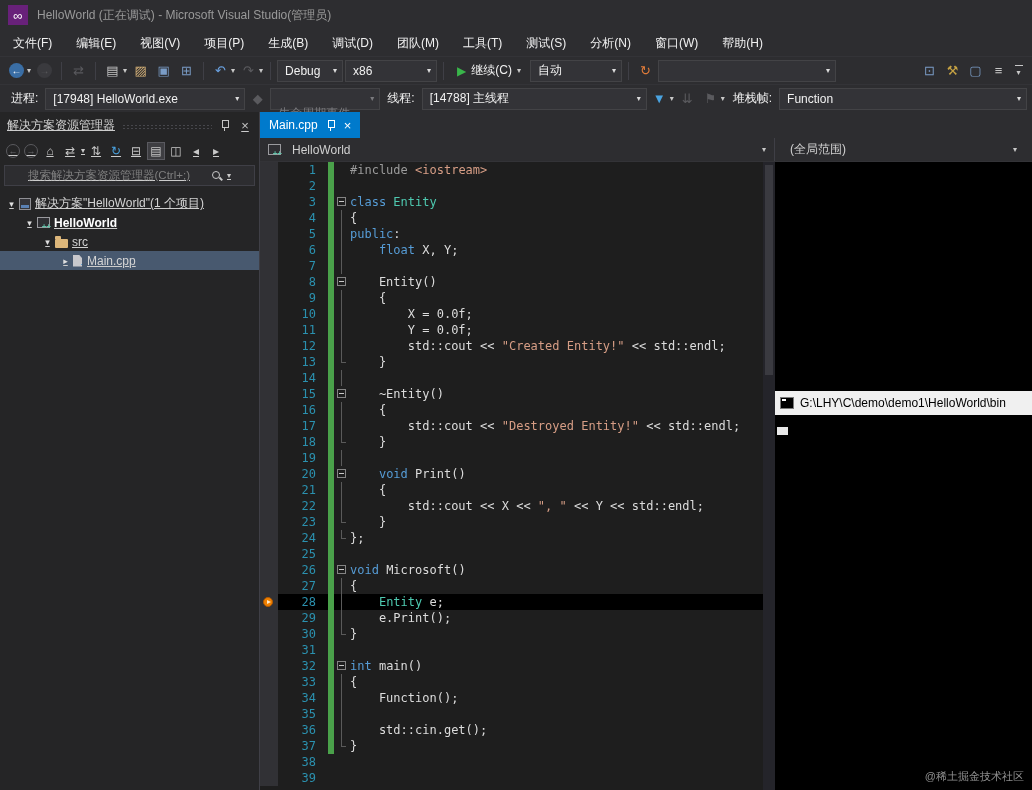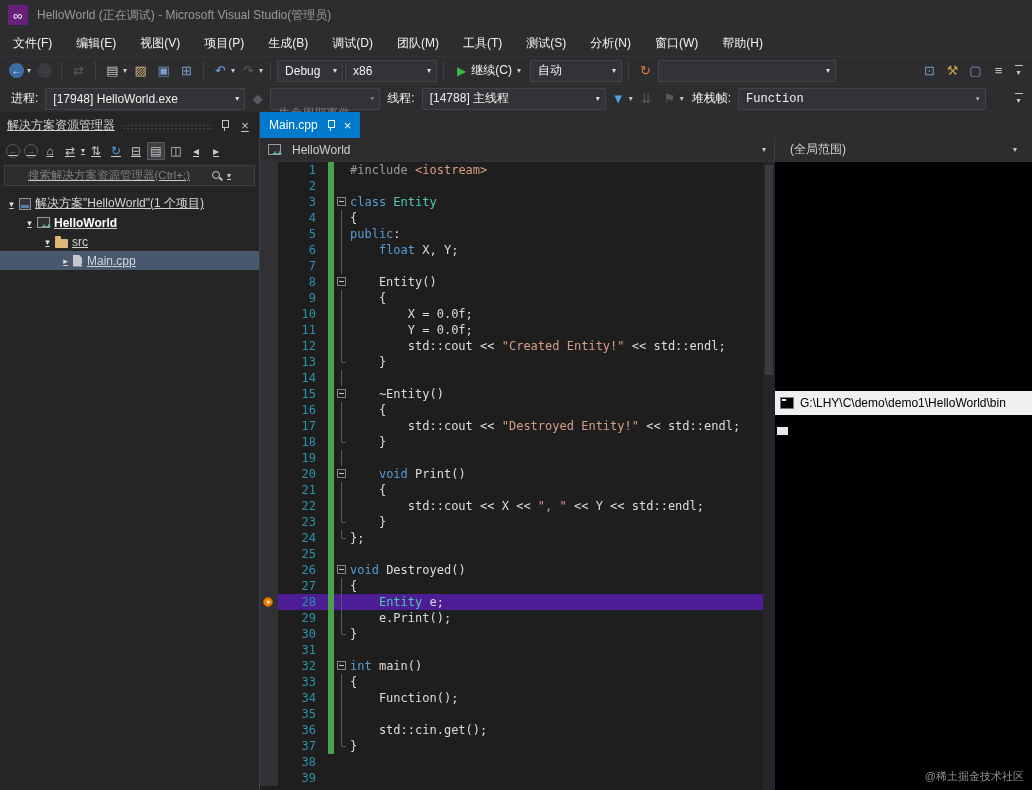--- a/index.html
+++ b/index.html
@@ -83,21 +83,21 @@
   .tab{background:#007acc;color:#fff;display:flex;align-items:center;gap:7px;padding:0 9px;font-size:12px;}
   .tab .pin{color:#ffffff;}
   .tab-close{font-size:13px;color:#fff;}
   .breadcrumb{height:24px;background:#2d2d30;display:flex;align-items:stretch;color:#d0d0d0;flex:none;border-bottom:1px solid #333337;}
   .bc-left{width:515px;flex:none;display:flex;align-items:center;gap:7px;padding:0 8px;border-right:1px solid #3f3f46;}
   .bc-right{flex:1;display:flex;align-items:center;gap:7px;padding:0 15px;}
   .ml{margin-left:auto;}
   .editor-row{flex:1;display:flex;min-height:0;}
   .editor{width:515px;flex:none;background:#1e1e1e;overflow:hidden;position:relative;font-family:"DejaVu Sans Mono",monospace;font-size:12px;}
   .code-line{display:flex;height:16px;line-height:16px;}
-  .code-line.hl{background:#4c1d95;}
+  .code-line.hl{background:#000000;}
   .bp{width:18px;flex:none;background:#313135;position:relative;}
   .cur-dot{position:absolute;left:3px;top:3px;width:10px;height:10px;border-radius:50%;background:#f08000;border:1px solid #b35900;}
   .cur-dot::after{content:"";position:absolute;left:3px;top:2px;width:0;height:0;border-left:4px solid #ffe9c8;border-top:2.5px solid transparent;border-bottom:2.5px solid transparent;}
   .ln{width:50px;flex:none;text-align:right;padding-right:12px;color:#2b91af;}
   .chg{width:6px;flex:none;}
   .chg.green{background:#4aa14a;}
   .fold{width:16px;flex:none;position:relative;}
   .fold i{position:absolute;display:block;}
   .f-b{left:3px;top:3px;width:9px;height:9px;border:1px solid #848484;background:#1e1e1e;}
   .f-b::after{content:"";position:absolute;left:1px;top:3px;width:5px;height:1px;background:#c8c8c8;}
@@ -230,37 +230,37 @@
         <span class="caret">▾</span>
       </div>
       <div class="tb-group">
         <span class="tb-icon disabled">◆</span>
       </div>
       <div class="combo disabled" style="width: 110px;">
         <span class="combo-val">生命周期事件</span>
         <span class="caret">▾</span>
       </div>
       <div class="tb-label">线程:</div>
-      <div class="combo" style="width: 184px;">
+      <div class="combo" style="width: 225px;">
         <span class="combo-val">[14788] 主线程</span>
         <span class="caret">▾</span>
       </div>
       <div class="tb-group">
         <span class="tb-icon" style="color: rgb(74, 163, 224);">▼</span>
         <span class="caret-sm">▾</span>
       </div>
       <div class="tb-group">
         <span class="tb-icon disabled">⇊</span>
       </div>
       <div class="tb-group">
         <span class="tb-icon disabled">⚑</span>
         <span class="caret-sm">▾</span>
       </div>
       <div class="tb-label">堆栈帧:</div>
-      <div class="combo" style="width: 248px; font-family: Liberation Mono, monospace;">
+      <div class="combo" style="width: 248px;">
         <span class="combo-val">Function</span>
         <span class="caret">▾</span>
       </div>
       <div class="tb-spacer"></div>
       <div class="tb-overflow">▾</div>
     </div>
 
   <div class="content">
 
     <div class="sidebar">
@@ -556,21 +556,21 @@
                 <span class="fold"></span>
                 <span class="codetext"></span>
               </div>
               <div class="code-line">
                 <span class="bp"></span>
                 <span class="ln">26</span>
                 <span class="chg green"></span>
                 <span class="fold">
                   <i class="f-b"></i>
                 </span>
-                <span class="codetext"><span class="tok-kw">void</span><span class="tok-pl"> Destroyed()</span></span>
+                <span class="codetext"><span class="tok-kw">void</span><span class="tok-pl"> Microsoft()</span></span>
               </div>
               <div class="code-line">
                 <span class="bp"></span>
                 <span class="ln">27</span>
                 <span class="chg green"></span>
                 <span class="fold">
                   <i class="f-l"></i>
                 </span>
                 <span class="codetext"><span class="tok-pl">{</span></span>
               </div>

